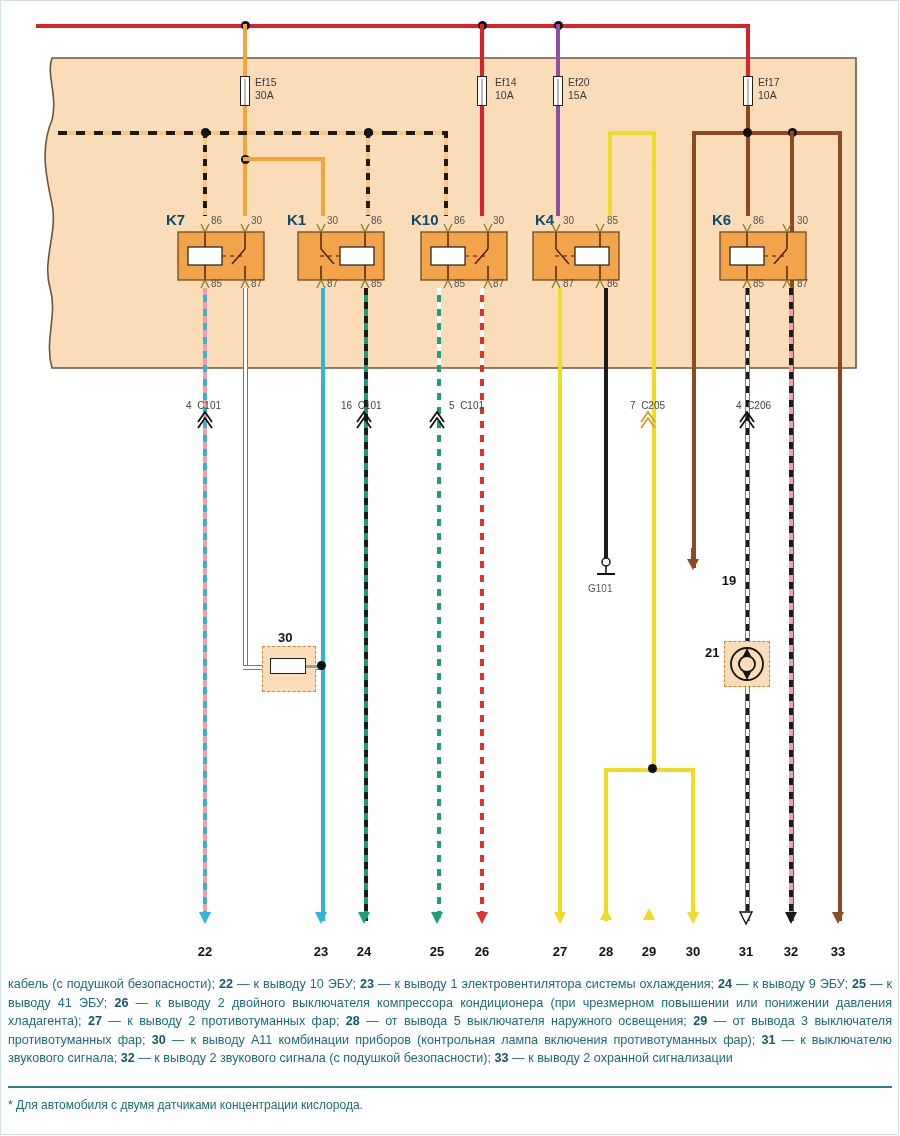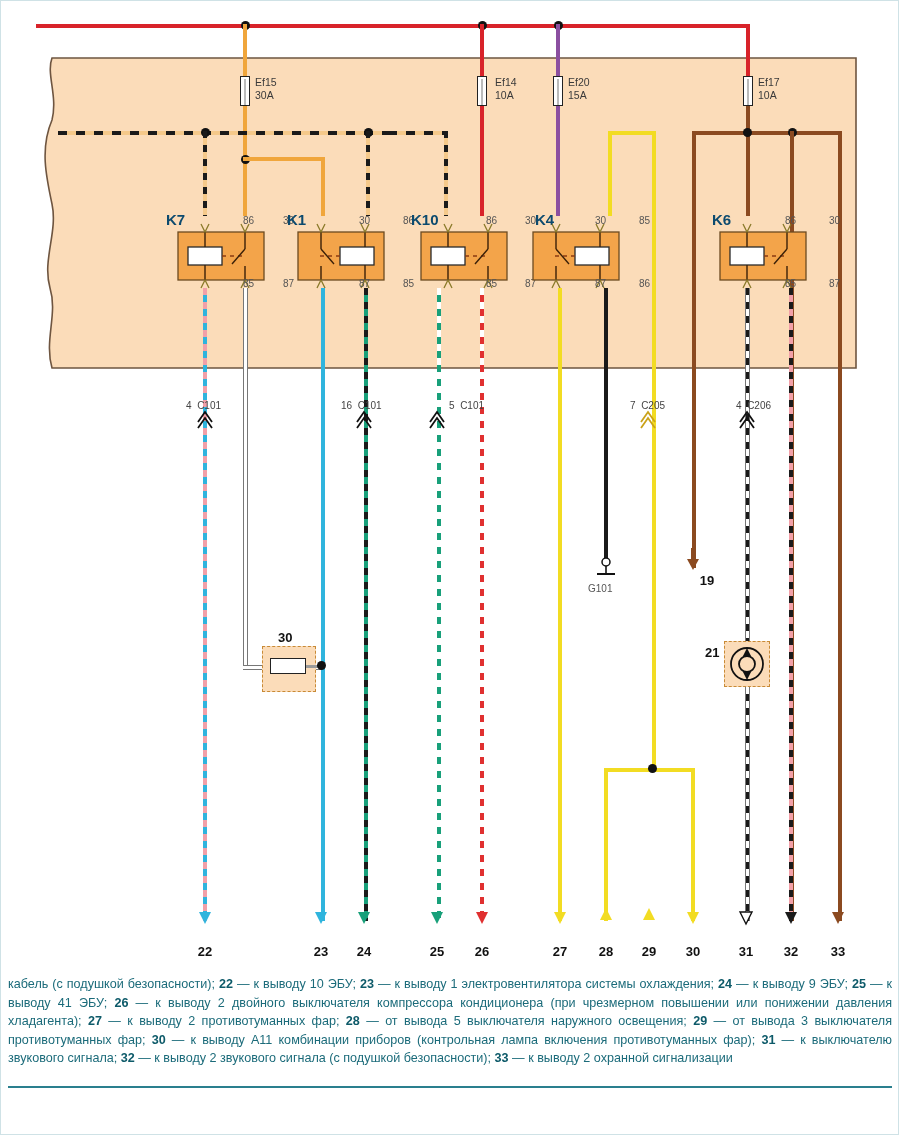--- a/index.html
+++ b/index.html
@@ -16,21 +16,21 @@
   .dash-v{position:absolute;width:4px;background-image:repeating-linear-gradient(to bottom, #1a1a1a 0px, #1a1a1a 7px, transparent 7px, transparent 14px);}
   .dash-h{position:absolute;height:4px;background-image:repeating-linear-gradient(to right, #1a1a1a 0px, #1a1a1a 9px, transparent 9px, transparent 18px);}
 
   .dot{position:absolute;width:9px;height:9px;border-radius:50%;background:#111;}
 
   
   .fuse{position:absolute;width:10px;height:30px;background:#fff;border:1.4px solid #222;box-sizing:border-box;}
   .fuse-in{position:absolute;left:3px;top:2px;width:2px;height:26px;background:#bbb;}
   .fuse-lbl{position:absolute;font-size:10.5px;color:#3a3a3a;line-height:13px;white-space:nowrap;}
   .rl-name{position:absolute;font-size:15px;font-weight:bold;color:#0c4a6e;}
-  .pinlbl{position:absolute;font-size:10px;color:#555;margin-left:32px;}
+  .pinlbl{position:absolute;font-size:10px;color:#555;}
   .conn-lbl{position:absolute;font-size:10px;color:#444;white-space:nowrap;}
 
   
   .term{position:absolute;font-size:13px;font-weight:bold;color:#111;text-align:center;width:30px;}
 
   
   .comp-box{position:absolute;background:#fbdcb9;border:1.4px dashed #c88a36;box-sizing:border-box;}
   .comp-num{position:absolute;font-size:13px;font-weight:bold;color:#111;}
   .res{position:absolute;background:#fff;border:1.3px solid #222;box-sizing:border-box;}
 
@@ -318,21 +318,21 @@
     <circle cx="14" cy="8" r="4" fill="#fff" stroke="#111" stroke-width="1.5"></circle>
     <line x1="14" y1="12" x2="14" y2="20" stroke="#111" stroke-width="1.6"></line>
     <line x1="5" y1="20" x2="23" y2="20" stroke="#111" stroke-width="2"></line>
   </svg>
   <div class="gnd-lbl" style="left:588px;top:583px;">G101</div>
 
   <svg style="position:absolute;left:685px;top:548px;" width="16" height="24">
     <path d="M8,0 L8,14" stroke="#8b4a20" stroke-width="4"></path>
     <path d="M2,11 L8,22 L14,11 Z" fill="#8b4a20"></path>
   </svg>
-  <div class="term" style="left:692px;top:573px;">19</div>
+  <div class="term" style="left:714px;top:573px;">19</div>
 
   <div class="comp-num" style="left:278px;top:630px;">30</div>
   <div class="comp-box" style="left:262px;top:646px;width:54px;height:46px;"></div>
   <div class="res" style="left:270px;top:658px;width:36px;height:16px;"></div>
   <div class="hwire" style="left:306px;top:665px;width:18px;background:#9a9a9a;height:3px;"></div>
   <div class="dot" style="left:317px;top:661px;"></div>
 
   <div class="comp-num" style="left:705px;top:645px;">21</div>
   <div class="comp-box" style="left:724px;top:641px;width:46px;height:46px;"></div>
   <svg style="position:absolute;left:729px;top:646px;" width="36" height="36">
@@ -397,14 +397,15 @@
   </svg>
   <div class="term" style="left:776px;top:944px;">32</div>
 
   <svg style="position:absolute;left:830px;top:900px;" width="16" height="26">
     <path d="M2,12 L8,24 L14,12 Z" fill="#8b4a20"></path>
   </svg>
   <div class="term" style="left:823px;top:944px;">33</div>
 
   <div class="caption">кабель (с подушкой безопасности); <b>22</b> — к выводу 10 ЭБУ; <b>23</b> — к выводу 1 электровентилятора системы охлаждения; <b>24</b> — к выводу 9 ЭБУ; <b>25</b> — к выводу 41 ЭБУ; <b>26</b> — к выводу 2 двойного выключателя компрессора кондиционера (при чрезмерном повышении или понижении давления хладагента); <b>27</b> — к выводу 2 противотуманных фар; <b>28</b> — от вывода 5 выключателя наружного освещения; <b>29</b> — от вывода 3 выключателя противотуманных фар; <b>30</b> — к выводу А11 комбинации приборов (контрольная лампа включения противотуманных фар); <b>31</b> — к выключателю звукового сигнала; <b>32</b> — к выводу 2 звукового сигнала (с подушкой безопасности); <b>33</b> — к выводу 2 охранной сигнализации</div>
   <div class="rule"></div>
+  <div class="footnote">* Для автомобиля с двумя датчиками концентрации кислорода.</div>
 
 </div>
 
 </body></html>

